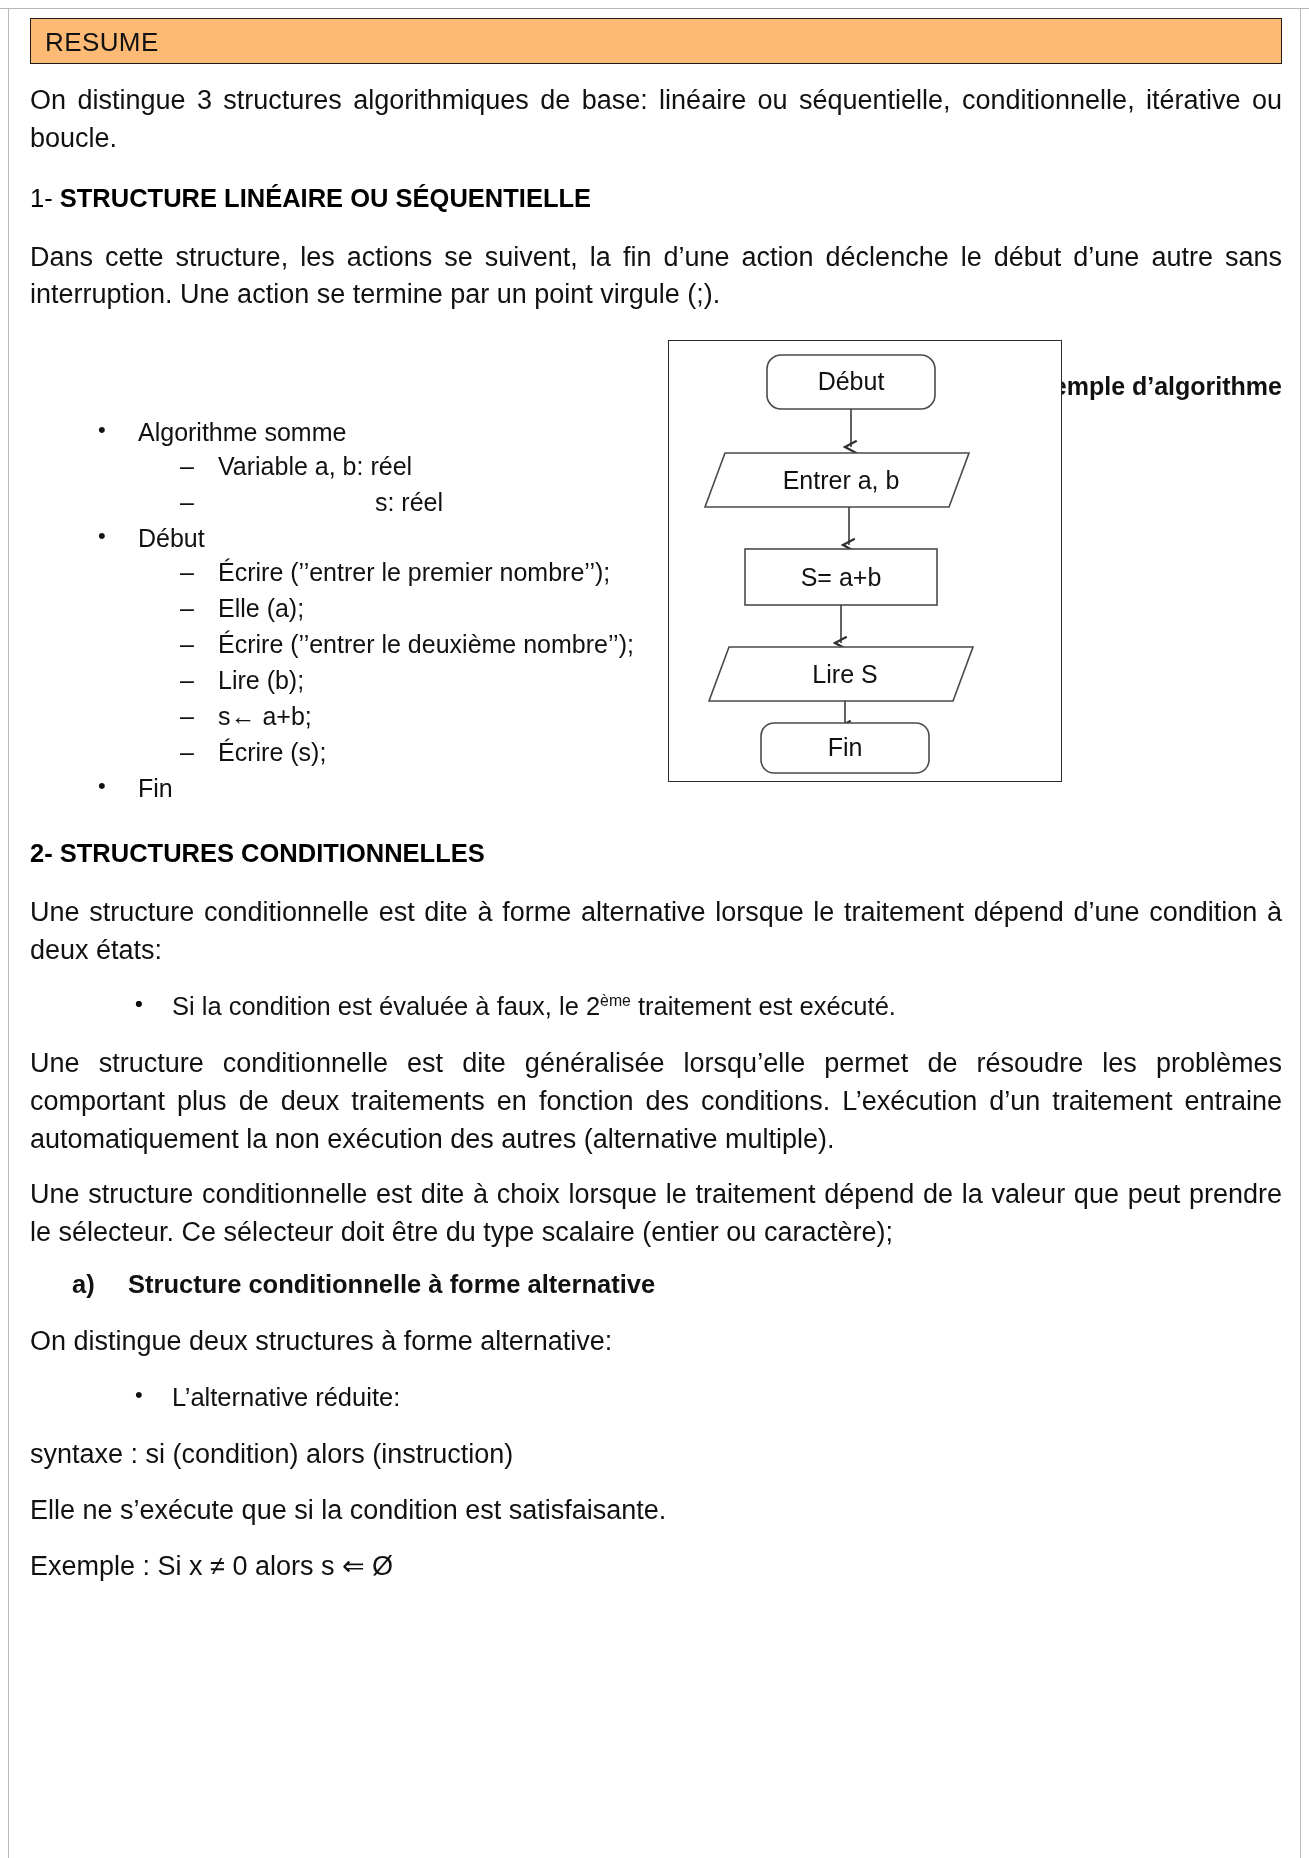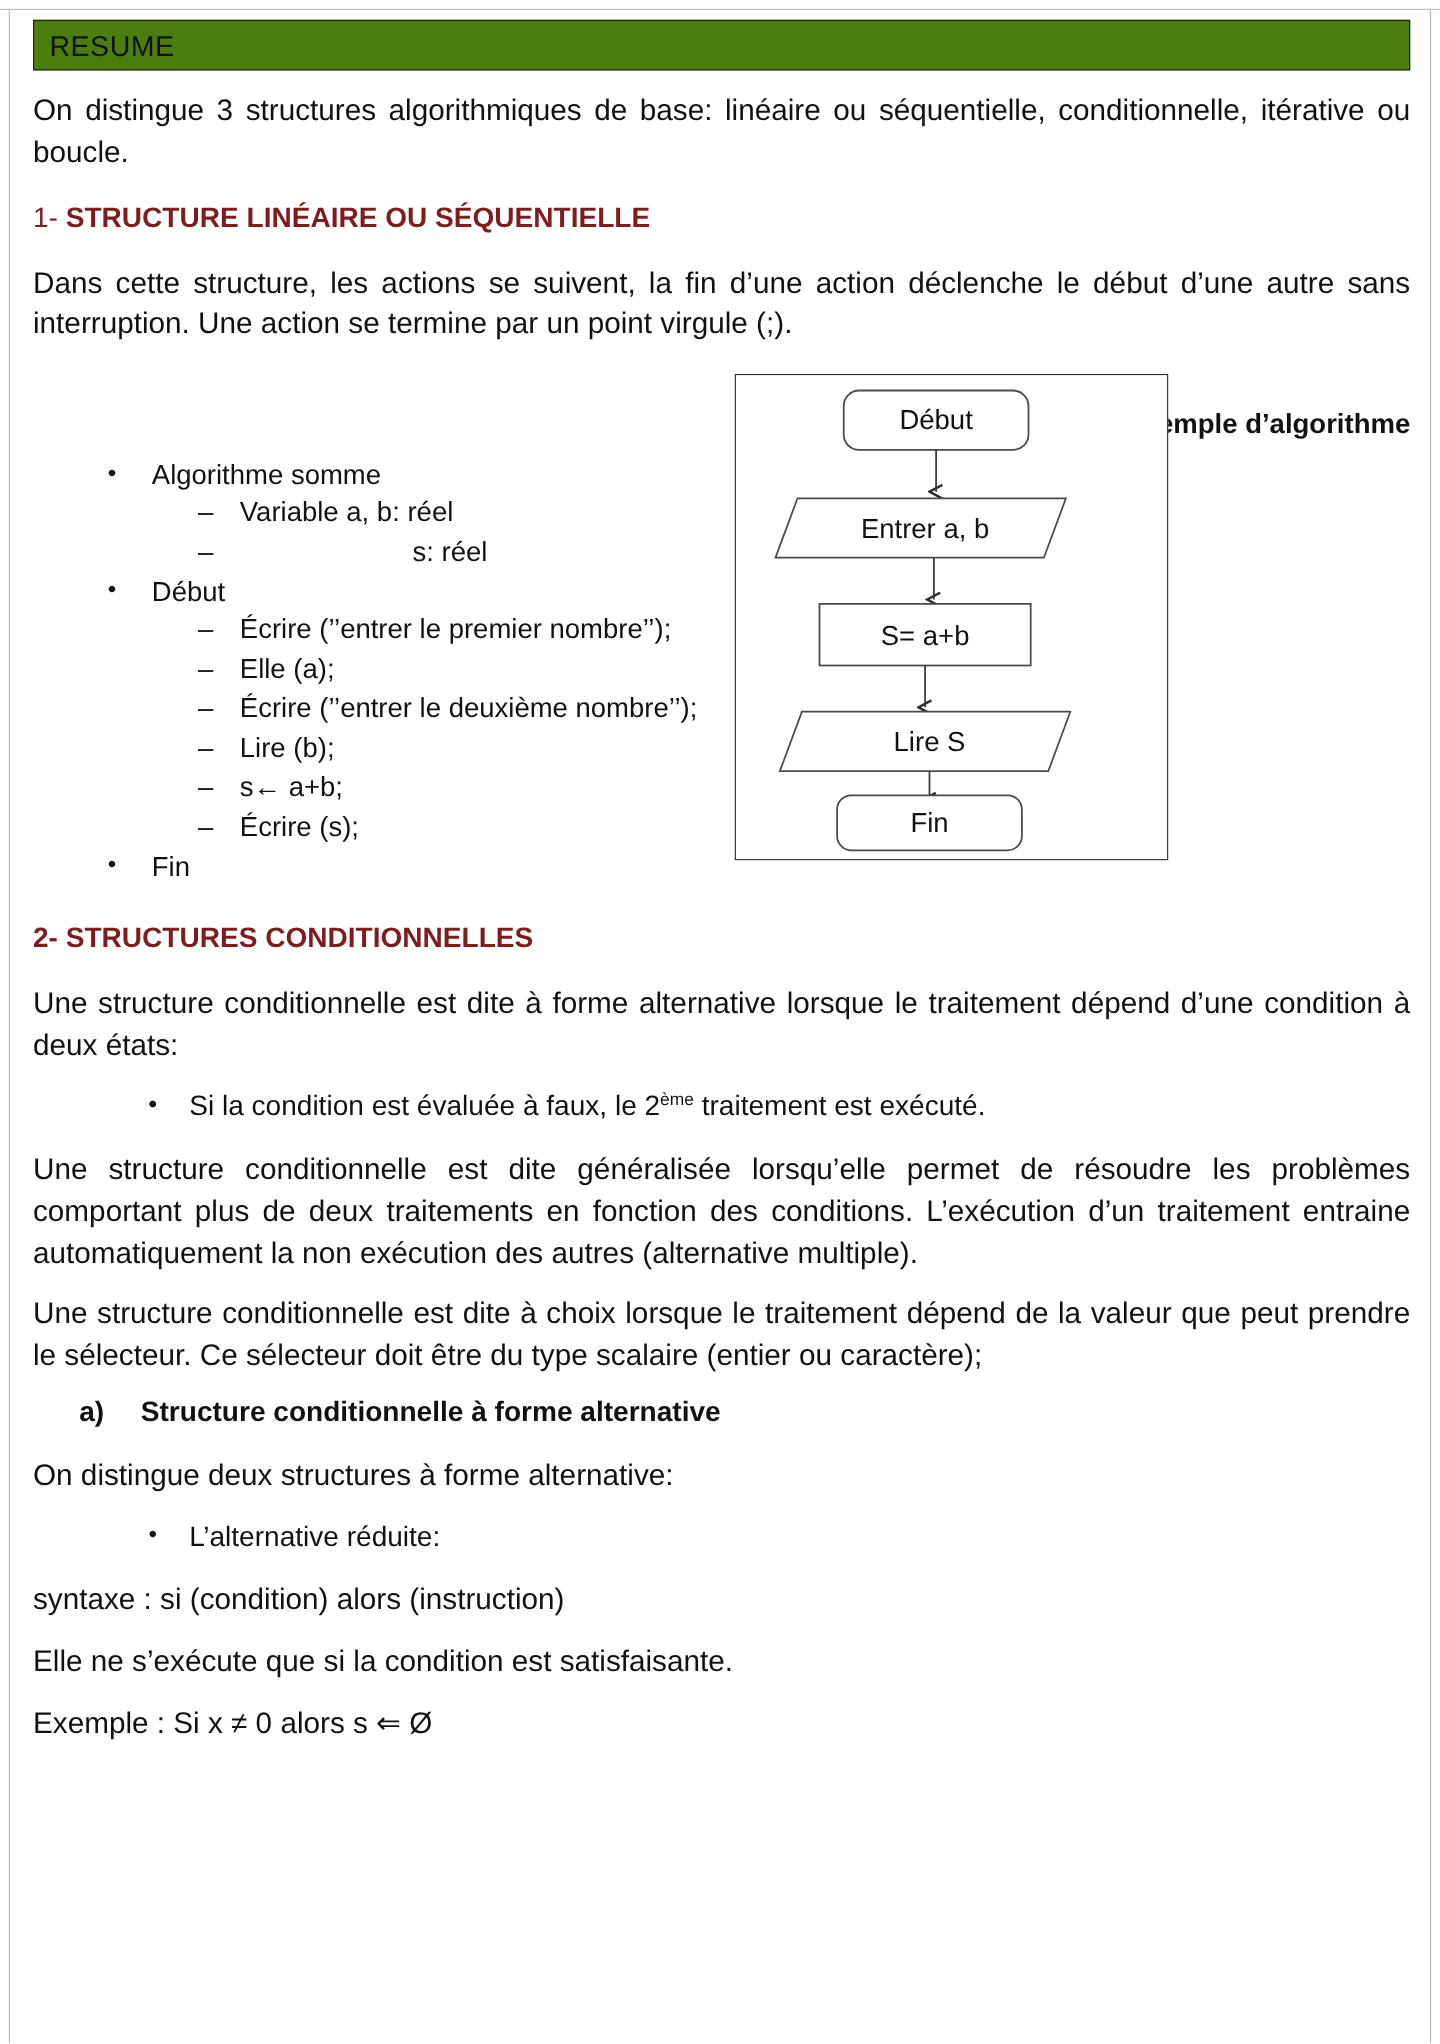--- a/index.html
+++ b/index.html
@@ -42,21 +42,21 @@
 
   .content {
     position: relative;
     width: 1252px;
     margin: 0 auto;
   }
 
   
   .banner {
     border: 1.5px solid #1c1c1c;
-    background: #4d7c0f;
+    background: #fdba74;
     height: 46px;
     line-height: 46px;
     padding-left: 14px;
     font-size: 26px;
     letter-spacing: 0.4px;
     color: #111;
     box-sizing: border-box;
     margin-bottom: 18px;
   }
 
@@ -66,21 +66,21 @@
     line-height: 1.40;
     margin: 0 0 18px 0;
     text-align: justify;
     color: #111;
   }
 
   h2.heading {
     font-size: 25.5px;
     margin: 26px 0 26px 0;
     font-weight: bold;
-    color: #7f1d1d;
+    color: #000000;
   }
   h2.heading .num {
     font-weight: normal;
   }
   .exemple-title {
     font-size: 25px;
     font-weight: bold;
     margin: 0 0 14px 0;
     color: #111;
     text-align: right;

